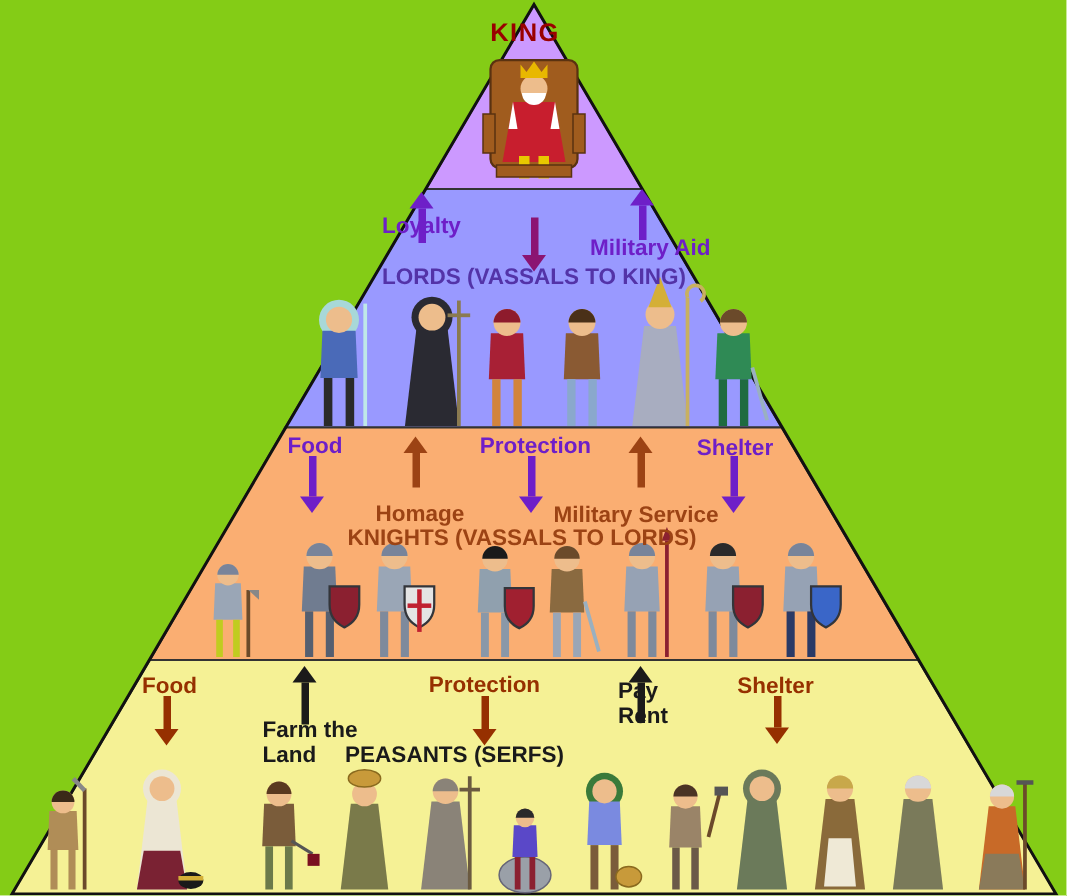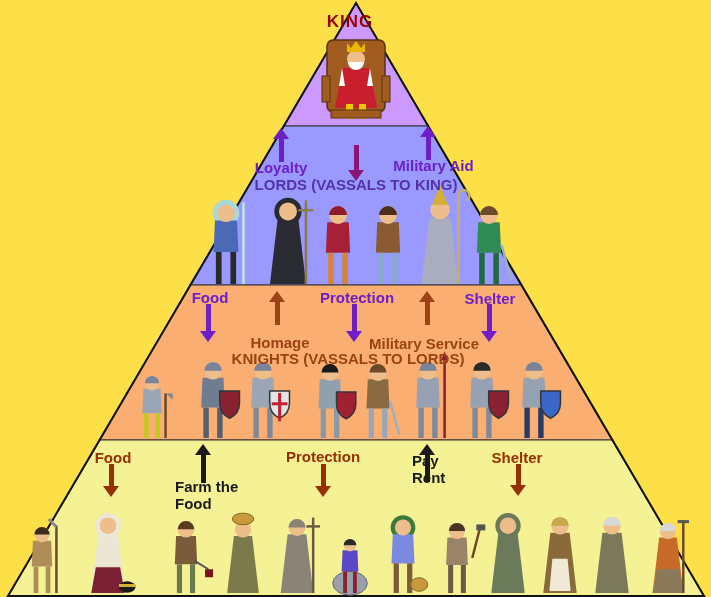--- a/index.html
+++ b/index.html
@@ -1,16 +1,16 @@
 <!DOCTYPE html>
 <html style="--purple: #6E1FC8; --magenta: #8B1472; --maroon: #990000; --indigo: #5333A8; --brown: #9C4314; --brick: #963000; --black: #1A1A1A; --tier1: #CC99FF; --tier2: #9999FF; --tier3: #FAAE72; --tier4: #F5F195; --outline: #111111;"><head>
 <meta charset="utf-8">
 <style>
   html,body{margin:0;padding:0;background:#fff;}
-  #stage{position:relative;width:711px;height:597px;background:#fde047;overflow:hidden;
+  #stage{position:relative;width:711px;height:597px;background:#84cc16;overflow:hidden;
          font-family:"Liberation Sans",sans-serif;}
   #pyr{position:absolute;left:0;top:0;}
   .lbl{position:absolute;font-weight:700;font-size:15px;line-height:1.15;
        transform:translateX(-50%);white-space:pre-line;text-align:center;
        font-family:"Liberation Sans",sans-serif;}
   .lbl.la{transform:none;text-align:left;}
   .king-size{font-size:17px;letter-spacing:1px;}
   .c-purple{color:var(--purple);}
   .c-magenta{color:var(--magenta);}
   .c-maroon{color:var(--maroon);}
@@ -245,21 +245,21 @@
   <rect x="359" y="104" width="7" height="15" fill="#E8C800"></rect>
   <rect x="331" y="110" width="50" height="8" fill="#A05C1E" stroke="#5A3210"></rect>
   <circle cx="356" cy="59" r="9" fill="#EDBD8C"></circle>
   <path d="M 348 62 a 8 8 0 0 0 16 0 Z" fill="#FFFFFF"></path>
   <path d="M 347 52 L 347 43 L 351 48 L 356 41 L 361 48 L 365 43 L 365 52 Z" fill="#E8B800"></path>
 </g>
     </svg>
 
   <div class="lbl king-size c-maroon" style="left:350px;top:12px;">KING</div>
 
-  <div class="lbl c-purple" style="left:281px;top:159px;">Loyalty</div>
+  <div class="lbl c-purple" style="left:281px;top:142px;">Loyalty</div>
   <div class="lbl c-purple" style="left:421px;top:157px;padding-left:25px;">Military Aid</div>
   <div class="lbl c-indigo" style="left:356px;top:176px;">LORDS (VASSALS TO KING)</div>
   <div class="ar" style="left:273px;top:128px;height:34px;--c:var(--purple);">
       <div class="head-up"></div>
       <div class="shaft"></div>
     </div>
   <div class="ar" style="left:348px;top:145px;height:36px;--c:var(--magenta);">
       <div class="shaft"></div>
       <div class="head-down"></div>
     </div>
@@ -292,23 +292,24 @@
     </div>
   <div class="ar" style="left:481px;top:304px;height:38px;--c:var(--purple);">
       <div class="shaft"></div>
       <div class="head-down"></div>
     </div>
 
   <div class="lbl c-brick" style="left:113px;top:449px;">Food</div>
   <div class="lbl c-brick" style="left:323px;top:448px;">Protection</div>
   <div class="lbl c-brick" style="left:517px;top:449px;">Shelter</div>
   <div class="lbl la c-black" style="left:175px;top:478px;">Farm the
-Food</div>
+Land</div>
   <div class="lbl la c-black" style="left:412px;top:452px;">Pay
 Rent</div>
+  <div class="lbl c-black" style="left:303px;top:495px;">PEASANTS (SERFS)</div>
   <div class="ar" style="left:103px;top:464px;height:33px;--c:var(--brick);">
       <div class="shaft"></div>
       <div class="head-down"></div>
     </div>
   <div class="ar" style="left:195px;top:444px;height:39px;--c:var(--black);">
       <div class="head-up"></div>
       <div class="shaft"></div>
     </div>
   <div class="ar" style="left:315px;top:464px;height:33px;--c:var(--brick);">
       <div class="shaft"></div>

